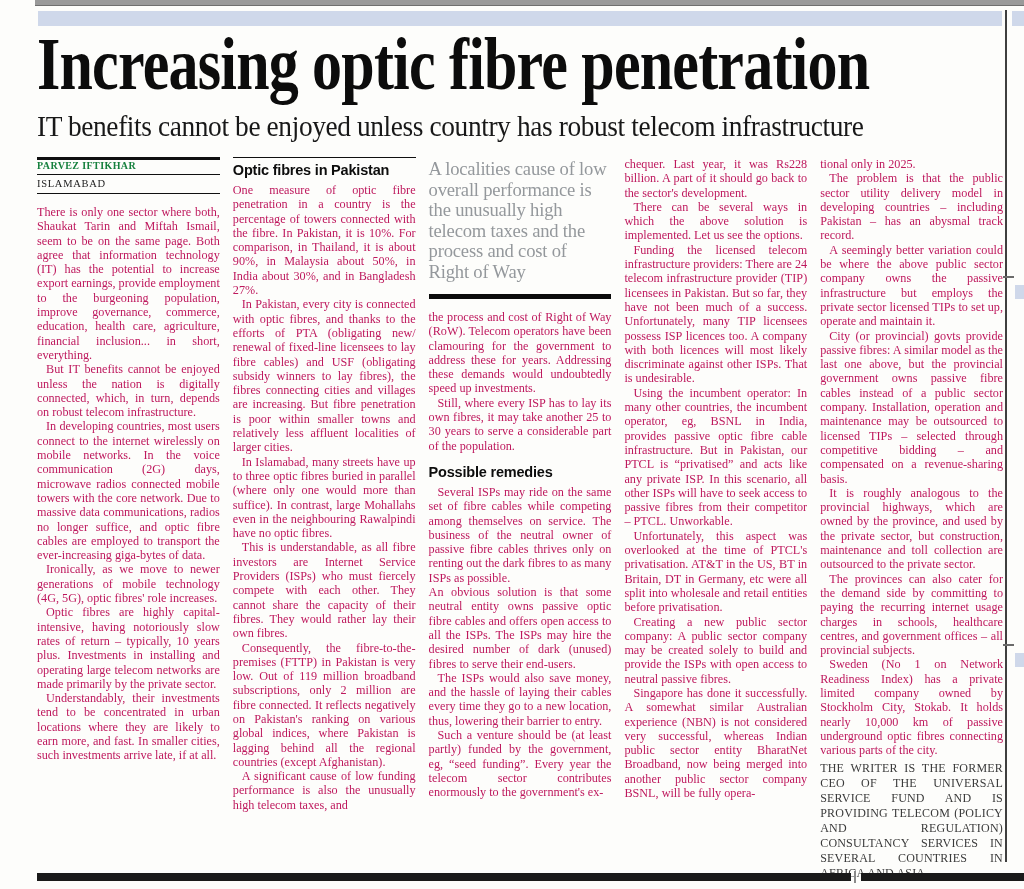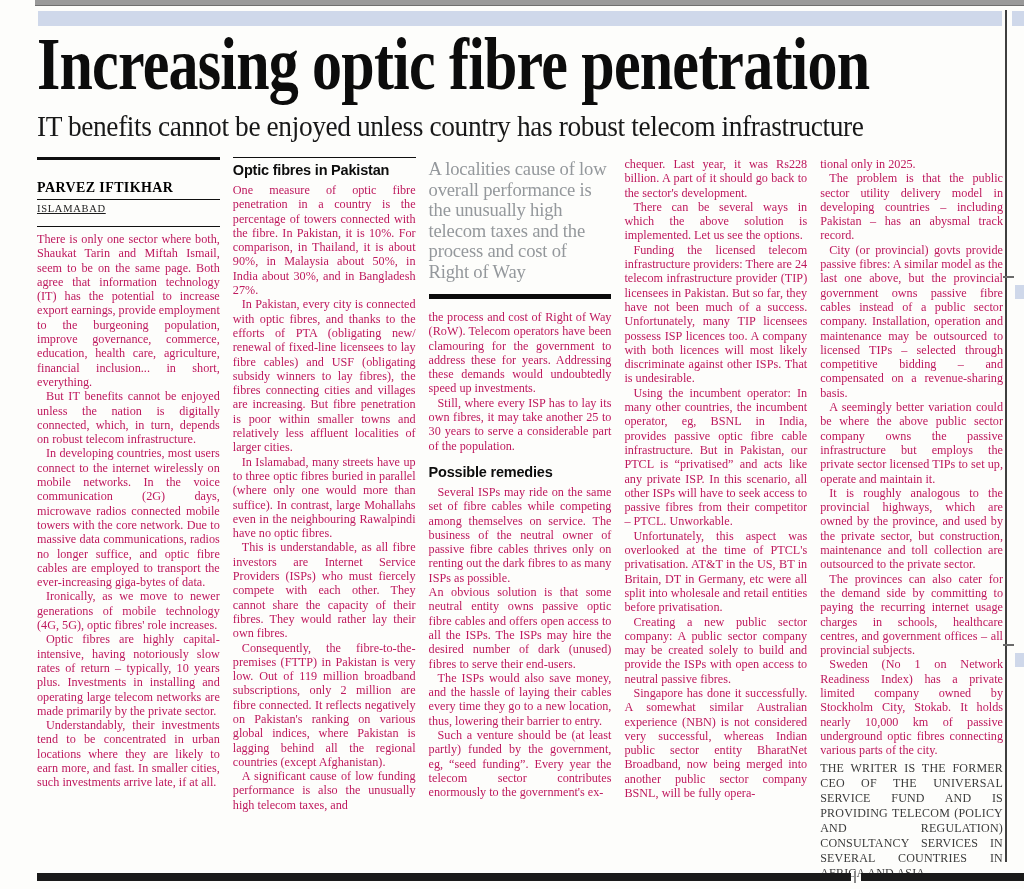--- a/index.html
+++ b/index.html
@@ -31,26 +31,26 @@
     display:flex; gap:13px;
   }
   .col { flex:1 1 0; min-width:0; }
   .para {
     margin:0; font-size:12.2px; line-height:14.3px; text-align:justify;
     text-indent:9px; color:#be185d;
   }
   .para.noindent { text-indent:0; }
   .byline-name {
     border-top:3px solid #101010; border-bottom:1px solid #101010;
-    font-weight:bold; font-size:14px; letter-spacing:.4px; color:#000000;
-    padding:20px 0 3px;
+    font-weight:bold; font-size:10px; letter-spacing:.4px; color:#15803d;
+    padding:0 0 3px;
   }
   .byline-city {
     border-bottom:1px solid #101010; font-size:10.5px; letter-spacing:.7px;
-    color:#1c1c1c; padding:3px 0 12px; margin-bottom:5px;text-decoration:underline;
+    color:#1c1c1c; padding:3px 0 4px; margin-bottom:11px;
   }
   .heading {
     margin:11px 0 5px; font-family:"Liberation Sans", sans-serif;
     font-weight:bold; font-size:14.5px; letter-spacing:-0.2px; color:#0d0d0d;
   }
   .heading.ruled { margin-top:0; border-top:1px solid #101010; padding-top:4px; }
   .pullquote {
     font-size:18.6px; line-height:20.5px; letter-spacing:-0.2px; color:#94989c;
     border-bottom:5px solid #0b0b0b; padding:2px 0 12px; margin-bottom:11px;
   }
@@ -116,22 +116,22 @@
       <p class="para">There can be several ways in which the above solution is implemented. Let us see the options.</p>
       <p class="para">Funding the licensed telecom infrastructure providers: There are 24 telecom infrastructure provider (TIP) licensees in Pakistan. But so far, they have not been much of a success. Unfortunately, many TIP licensees possess ISP licences too. A company with both licences will most likely discriminate against other ISPs. That is undesirable.</p>
       <p class="para">Using the incumbent operator: In many other countries, the incumbent operator, eg, BSNL in India, provides passive optic fibre cable infrastructure. But in Pakistan, our PTCL is “privatised” and acts like any private ISP. In this scenario, all other ISPs will have to seek access to passive fibres from their competitor – PTCL. Unworkable.</p>
       <p class="para">Unfortunately, this aspect was overlooked at the time of PTCL's privatisation. AT&amp;T in the US, BT in Britain, DT in Germany, etc were all split into wholesale and retail entities before privatisation.</p>
       <p class="para">Creating a new public sector company: A public sector company may be created solely to build and provide the ISPs with open access to neutral passive fibres.</p>
       <p class="para">Singapore has done it successfully. A somewhat similar Australian experience (NBN) is not considered very successful, whereas Indian public sector entity BharatNet Broadband, now being merged into another public sector company BSNL, will be fully opera-</p>
     </div>
   <div class="col">
       <p class="para noindent">tional only in 2025.</p>
       <p class="para">The problem is that the public sector utility delivery model in developing countries – including Pakistan – has an abysmal track record.</p>
+      <p class="para">A seemingly better variation could be where the above public sector company owns the passive infrastructure but employs the private sector licensed TIPs to set up, operate and maintain it.</p>
       <p class="para">City (or provincial) govts provide passive fibres: A similar model as the last one above, but the provincial government owns passive fibre cables instead of a public sector company. Installation, operation and maintenance may be outsourced to licensed TIPs – selected through competitive bidding – and compensated on a revenue-sharing basis.</p>
-      <p class="para">A seemingly better variation could be where the above public sector company owns the passive infrastructure but employs the private sector licensed TIPs to set up, operate and maintain it.</p>
       <p class="para">It is roughly analogous to the provincial highways, which are owned by the province, and used by the private sector, but construction, maintenance and toll collection are outsourced to the private sector.</p>
       <p class="para">The provinces can also cater for the demand side by committing to paying the recurring internet usage charges in schools, healthcare centres, and government offices – all provincial subjects.</p>
       <p class="para">Sweden (No 1 on Network Readiness Index) has a private limited company owned by Stockholm City, Stokab. It holds nearly 10,000 km of passive underground optic fibres connecting various parts of the city.</p>
       <div class="credit">THE WRITER IS THE FORMER CEO OF THE UNIVERSAL SERVICE FUND AND IS PROVIDING TELECOM (POLICY AND REGULATION) CONSULTANCY SERVICES IN SEVERAL COUNTRIES IN AFRICA AND ASIA</div>
     </div>
 </div>
 
 <div class="v-divider"></div>
 <div class="edge-tick t1"></div>
 <div class="edge-blue b1"></div>

